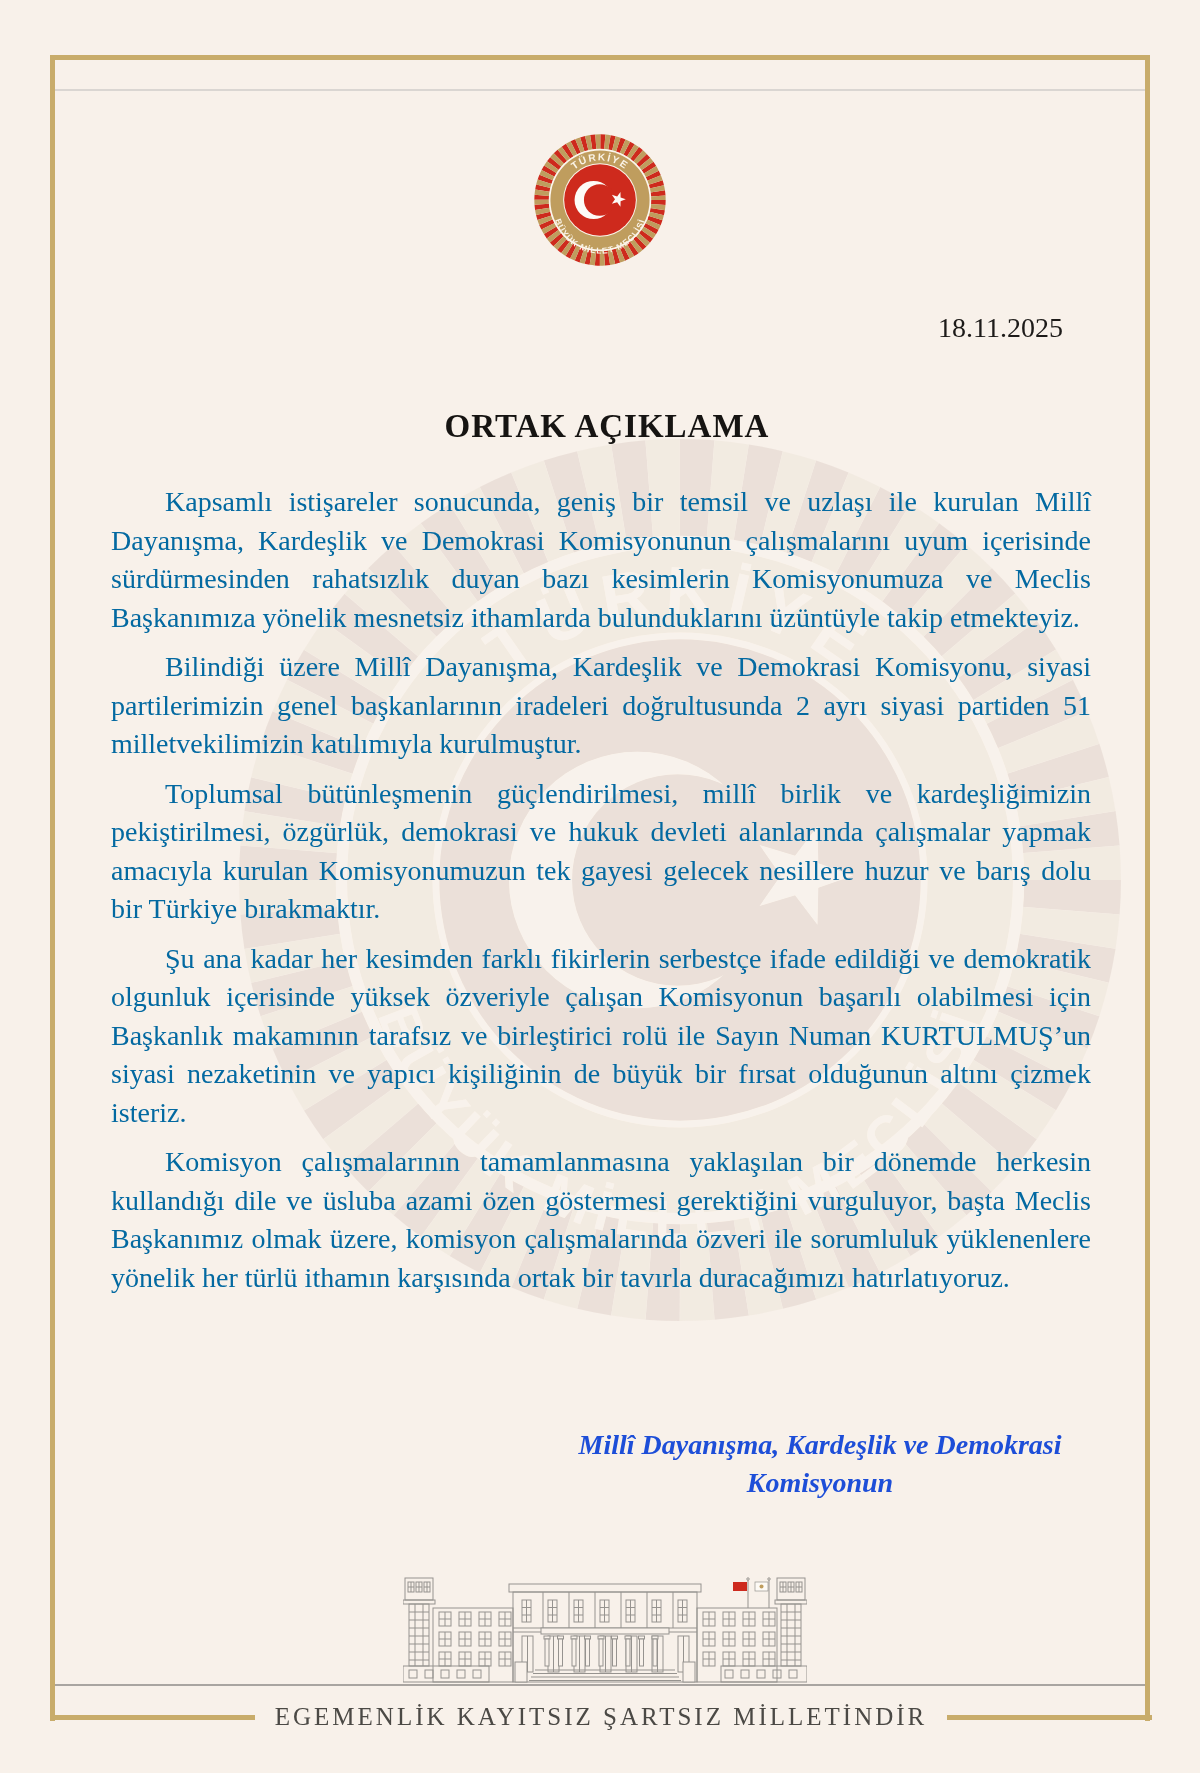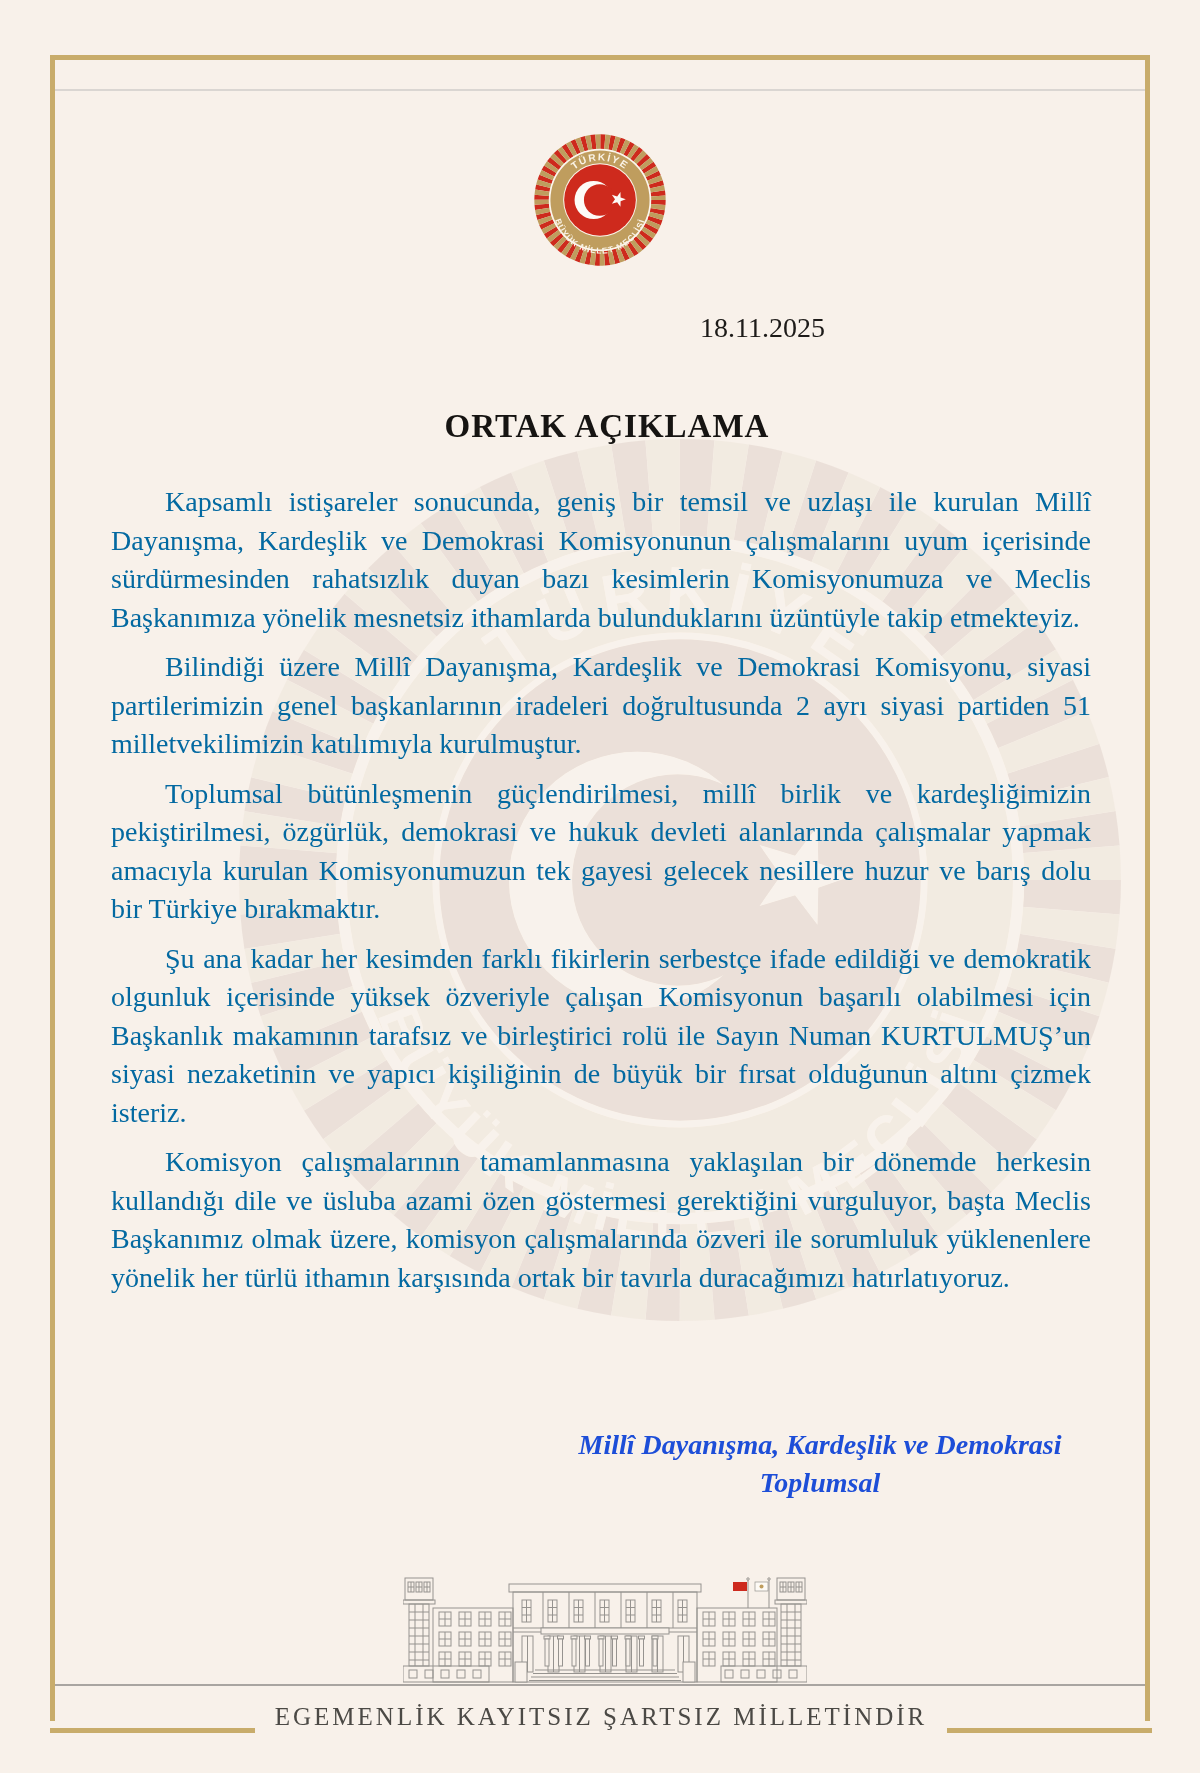--- a/index.html
+++ b/index.html
@@ -30,21 +30,21 @@
   .emblem{display:block;width:100%;height:100%;}
   .logo{
     position:absolute;left:533px;top:133px;width:134px;height:134px;
   }
   .em-top{font-family:"Liberation Sans",sans-serif;font-weight:700;font-size:15px;
     fill:#faf3e6;letter-spacing:2.5px;}
   .em-bot{font-family:"Liberation Sans",sans-serif;font-weight:700;font-size:12.5px;
     fill:#faf3e6;letter-spacing:1.6px;}
   .date{
     position:absolute;top:312px;left:700px;width:363px;
-    font-size:28px;line-height:32px;color:#1d1b19;
+    text-align:right;font-size:28px;line-height:32px;color:#1d1b19;
   }
   .title{
     position:absolute;top:399px;left:0;width:1200px;margin:7px;
     text-align:center;font-size:33px;line-height:40px;font-weight:700;
     letter-spacing:1px;color:#161412;
   }
   .body-text{
     position:absolute;top:483px;left:111px;width:980px;
     font-size:28px;line-height:38.5px;color:#0369a1;
   }
@@ -58,21 +58,21 @@
   }
   .building{
     position:absolute;left:403px;top:1572px;width:404px;height:114px;
   }
   .groundline{
     position:absolute;top:1684px;left:55px;width:1090px;height:2px;
     background:#a9a5a1;
   }
   .footer{
     position:absolute;top:1701px;left:50px;width:1102px;height:32px;
-    display:flex;align-items:flex-end;gap:20px;
+    display:flex;align-items:center;gap:20px;
   }
   .footer .frule{flex:1;height:5px;background:#c8ac6b;}
   .footer .motto{
     font-size:25px;letter-spacing:3px;color:#4b4945;white-space:nowrap;
     line-height:32px;
   }
 </style>
 </head>
 <body>
 
@@ -124,21 +124,21 @@
   <main class="body-text">
     <p>Kapsamlı istişareler sonucunda, geniş bir temsil ve uzlaşı ile kurulan Millî Dayanışma, Kardeşlik ve Demokrasi Komisyonunun çalışmalarını uyum içerisinde sürdürmesinden rahatsızlık duyan bazı kesimlerin Komisyonumuza ve Meclis Başkanımıza yönelik mesnetsiz ithamlarda bulunduklarını üzüntüyle takip etmekteyiz.</p>
     <p>Bilindiği üzere Millî Dayanışma, Kardeşlik ve Demokrasi Komisyonu, siyasi partilerimizin genel başkanlarının iradeleri doğrultusunda 2 ayrı siyasi partiden 51 milletvekilimizin katılımıyla kurulmuştur.</p>
     <p>Toplumsal bütünleşmenin güçlendirilmesi, millî birlik ve kardeşliğimizin pekiştirilmesi, özgürlük, demokrasi ve hukuk devleti alanlarında çalışmalar yapmak amacıyla kurulan Komisyonumuzun tek gayesi gelecek nesillere huzur ve barış dolu bir Türkiye bırakmaktır.</p>
     <p>Şu ana kadar her kesimden farklı fikirlerin serbestçe ifade edildiği ve demokratik olgunluk içerisinde yüksek özveriyle çalışan Komisyonun başarılı olabilmesi için Başkanlık makamının tarafsız ve birleştirici rolü ile Sayın Numan KURTULMUŞ’un siyasi nezaketinin ve yapıcı kişiliğinin de büyük bir fırsat olduğunun altını çizmek isteriz.</p>
     <p>Komisyon çalışmalarının tamamlanmasına yaklaşılan bir dönemde herkesin kullandığı dile ve üsluba azami özen göstermesi gerektiğini vurguluyor, başta Meclis Başkanımız olmak üzere, komisyon çalışmalarında özveri ile sorumluluk yüklenenlere yönelik her türlü ithamın karşısında ortak bir tavırla duracağımızı hatırlatıyoruz.</p>
   </main>
 
   <div class="signature">
     <div>Millî Dayanışma, Kardeşlik ve Demokrasi</div>
-    <div>Toplumsal</div>
+    <div>Komisyonun</div>
   </div>
 
   <svg class="building" viewBox="0 0 404 114">
     <defs>
       <g id="bw">
           <rect width="12" height="14"></rect>
           <path d="M6 0V14 M0 7H12"></path>
         </g>
       <g id="tw">
           <rect width="6" height="10"></rect>

